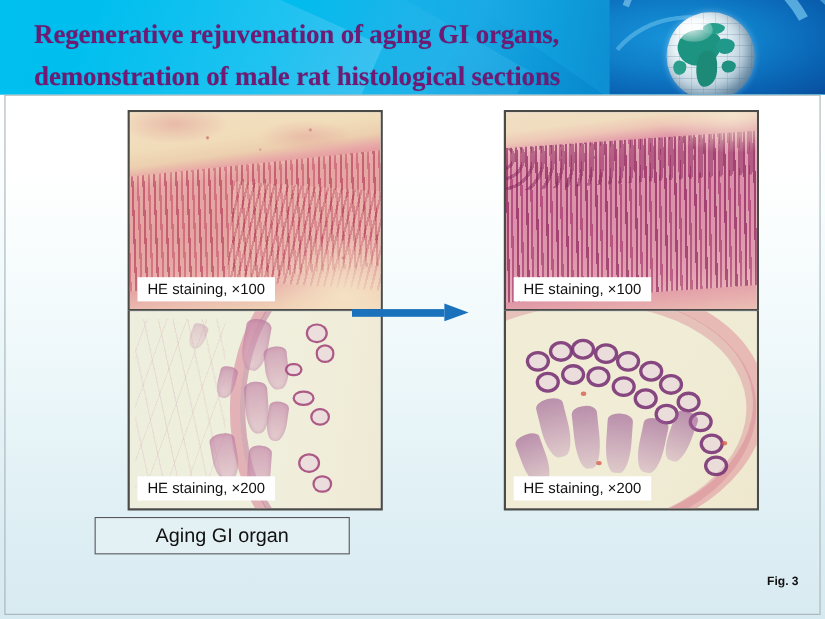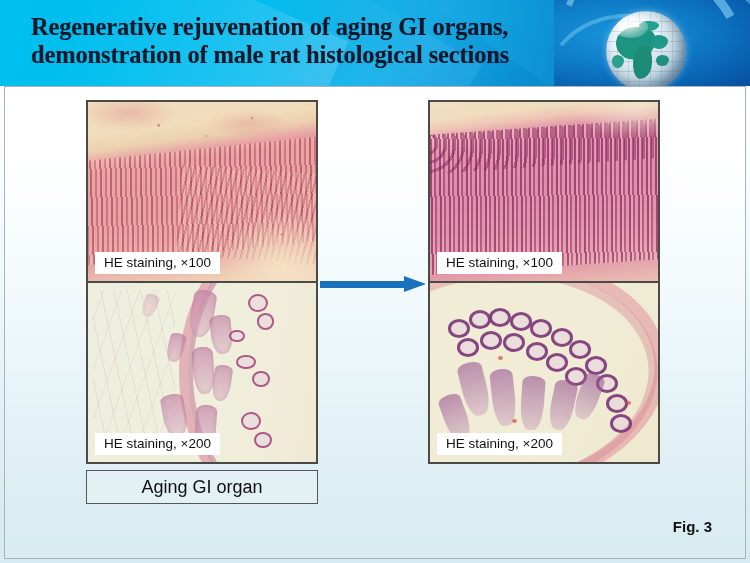--- a/index.html
+++ b/index.html
@@ -56,25 +56,25 @@
     left: 440px; top: 10px;
     width: 180px; height: 180px;
     background: linear-gradient(100deg, rgba(0,150,215,0.0), rgba(0,118,195,0.55));
     transform: rotate(35deg);
     transform-origin: top left;
   }
   .hdr-title {
     position: absolute;
     left: 31px; top: 13px;
     width: 600px;
-    color: #0f172a;
+    color: #701a75;
     font-family: "Liberation Serif", serif;
     font-weight: bold;
     font-size: 24.5px;
-    line-height: 28px;
+    line-height: 38px;
     letter-spacing: -0.15px;
     white-space: pre-line;
     text-shadow: 0 0 1px rgba(0,0,0,0.25);
   }
 
   
   .globe-zone {
     position: absolute;
     right: 0; top: 0;
     width: 196px; height: 86px;
@@ -153,20 +153,21 @@
   }
   .panel-left  { left: 86px;  top: 100px; }
   .panel-right { left: 428px; top: 100px; }
 
   .micro {
     position: relative;
     width: 232px;
     border: 2px solid #4a4a46;
     box-sizing: border-box;
     overflow: hidden;
+    margin-left: 30px;
   }
   .micro-top    { height: 182px; border-bottom-width: 1px; }
   .micro-bottom { height: 182px; border-top-width: 1px; }
 
   
   .mag-label {
     position: absolute;
     left: 7px; bottom: 7px;
     background: #ffffff;
     color: #111111;
@@ -405,23 +406,23 @@
     right: 0; top: 0;
     width: 0; height: 0;
     border-top: 8px solid transparent;
     border-bottom: 8px solid transparent;
     border-left: 22px solid #1a72bd;
   }
 
   
   .fig-label {
     position: absolute;
-    right: 38px;
+    right: 24px;
     bottom: 28px;
-    font-size: 15px;
+    font-size: 11px;
     font-weight: bold;
     color: #111111;
   }
 </style>
 </head>
 <body>
 
 <div class="slide">
 
   <div class="header">

